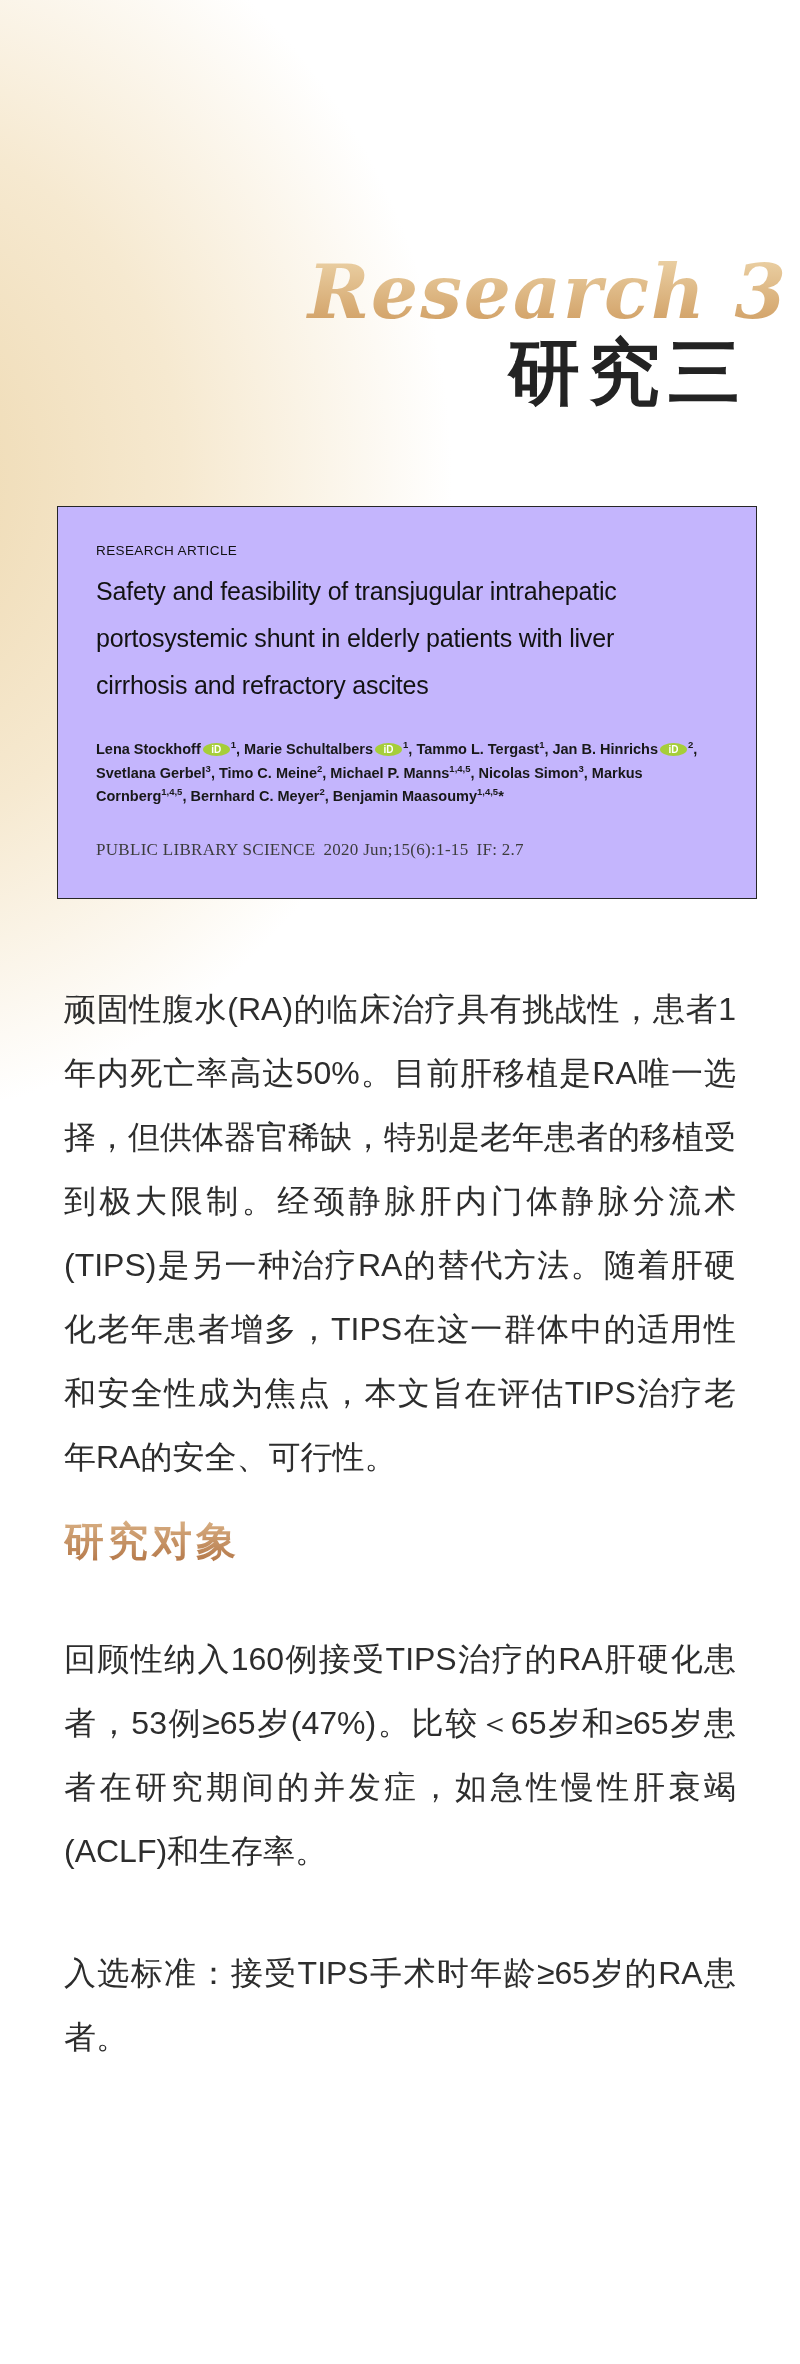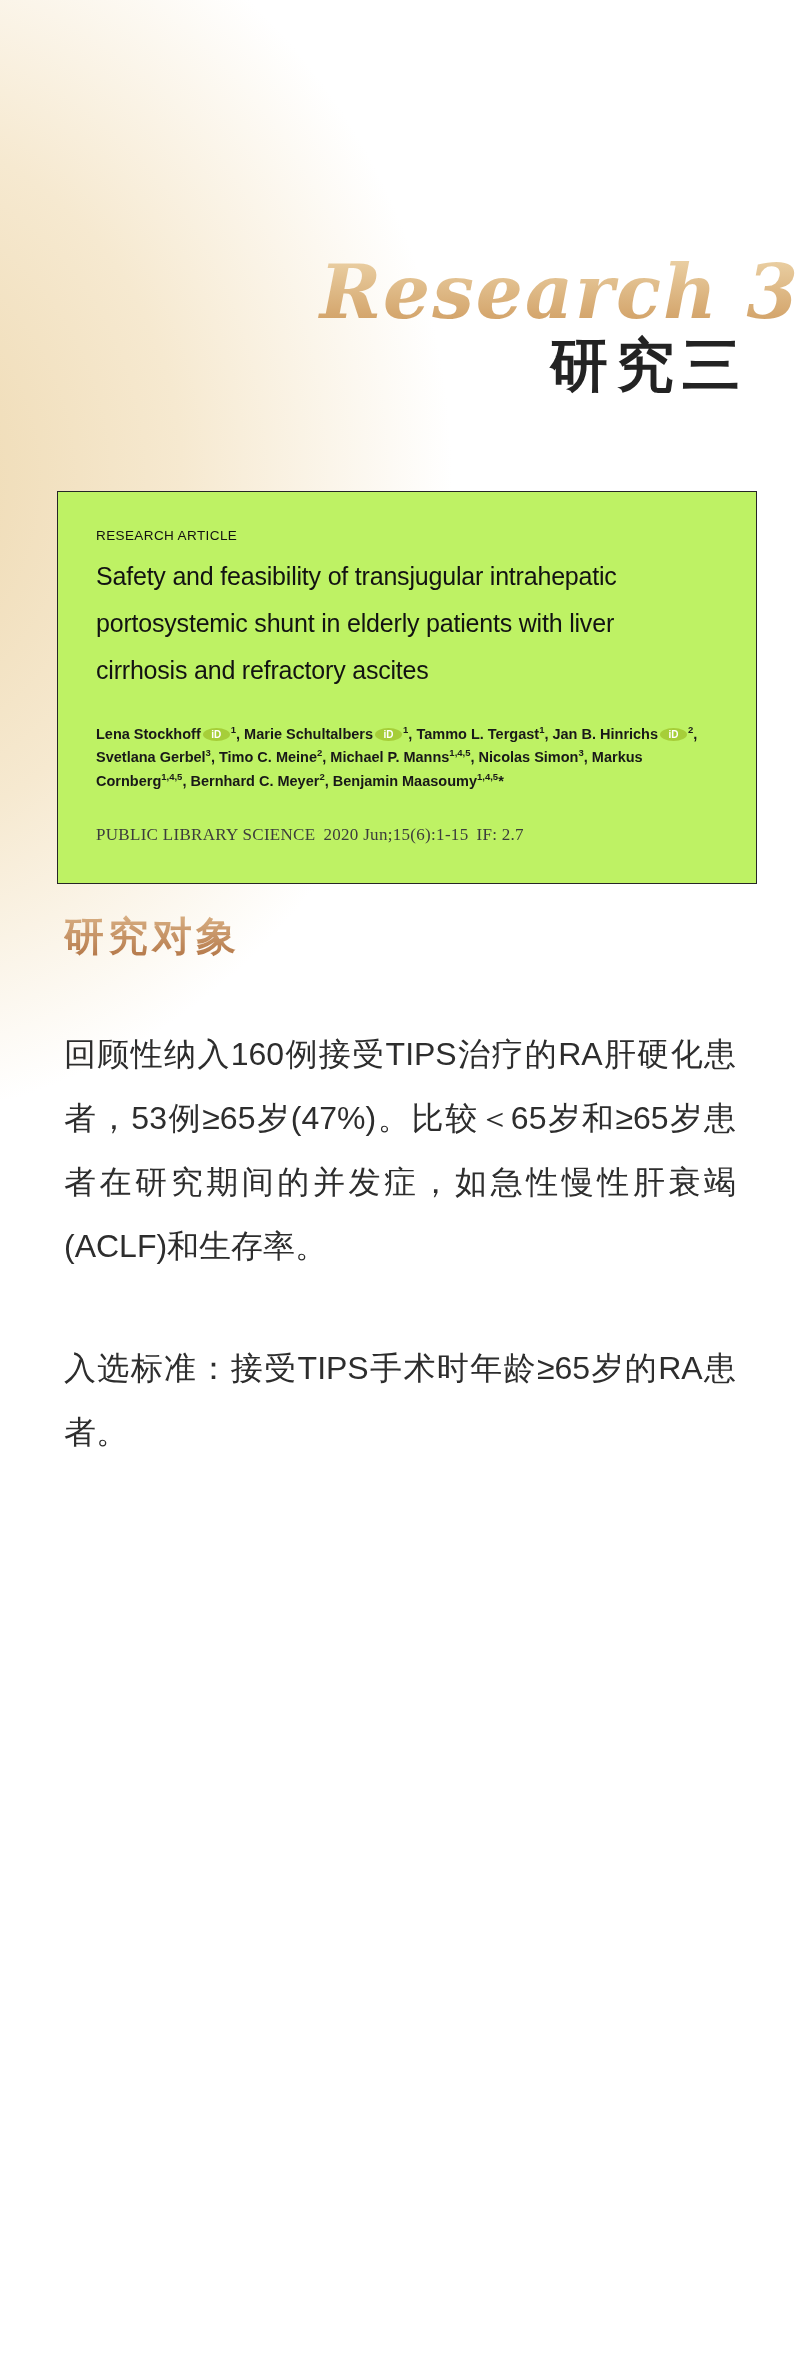--- a/index.html
+++ b/index.html
@@ -9,33 +9,33 @@
     font-family:"Liberation Sans",sans-serif;
   }
   .bg-glow{
     position:absolute;left:0;top:0;width:800px;height:1100px;
     background:radial-gradient(900px 950px at -160px 480px, var(--accent,#ecd5a9) 0%, #f6e9d0 38%, rgba(255,255,255,0) 68%);
     pointer-events:none;
   }
   .hero{position:relative;padding-top:250px;text-align:right;}
   .script-title{
     font-family:"DejaVu Serif",serif;font-style:italic;font-weight:700;
-    font-size:74px;line-height:1.15;padding-right:0;letter-spacing:2px;
+    font-size:74px;line-height:1.15;padding-right:12px;letter-spacing:2px;
     background:linear-gradient(180deg,var(--gold-light,#ecd3a8) 5%,var(--gold-dark,#cf9c60) 95%);
     -webkit-background-clip:text;background-clip:text;color:transparent;
   }
   .cn-title{
     font-family:"Liberation Serif","DejaVu Serif",serif;font-weight:700;
-    font-size:58px;line-height:1.08;color:#232323;letter-spacing:8px;
+    font-size:72px;line-height:1.08;color:#232323;letter-spacing:8px;
     padding-right:52px;
   }
   .paper-card{
     position:relative;box-sizing:border-box;
     margin:93px 43px 0 57px;width:700px;
-    background:#bef264;border:1.5px solid #262626;
+    background:#c4b5fd;border:1.5px solid #262626;
     padding:36px 38px 38px 38px;
   }
   .kicker{
     font-size:13.5px;color:#111;letter-spacing:0.4px;font-weight:400;
     margin:0 0 10px 0;
   }
   .paper-title{
     font-size:25px;line-height:47px;color:#121212;font-weight:400;
     letter-spacing:-0.2px;margin:0 0 26px 0;width:575px;
   }
@@ -86,18 +86,19 @@
   <div class="paper-title">Safety and feasibility of transjugular intrahepatic portosystemic shunt in elderly patients with liver cirrhosis and refractory ascites</div>
   <div class="authors"><span>Lena Stockhoff<span class="orcid">iD</span><sup>1</sup>, </span><span>Marie Schultalbers<span class="orcid">iD</span><sup>1</sup>, </span><span>Tammo L. Tergast<sup>1</sup>, </span><span>Jan B. Hinrichs<span class="orcid">iD</span><sup>2</sup>, </span><span>Svetlana Gerbel<sup>3</sup>, </span><span>Timo C. Meine<sup>2</sup>, </span><span>Michael P. Manns<sup>1,4,5</sup>, </span><span>Nicolas Simon<sup>3</sup>, </span><span>Markus Cornberg<sup>1,4,5</sup>, </span><span>Bernhard C. Meyer<sup>2</sup>, </span><span>Benjamin Maasoumy<sup>1,4,5</sup>*</span></div>
   <div class="journal-row">
     <span>PUBLIC LIBRARY SCIENCE</span>
     <span>2020 Jun;15(6):1-15</span>
     <span>IF: 2.7</span>
   </div>
 </div>
 
 <div class="content">
+  <p class="intro-para">顽固性腹水(RA)的临床治疗具有挑战性，患者1年内死亡率高达50%。目前肝移植是RA唯一选择，但供体器官稀缺，特别是老年患者的移植受到极大限制。经颈静脉肝内门体静脉分流术(TIPS)是另一种治疗RA的替代方法。随着肝硬化老年患者增多，TIPS在这一群体中的适用性和安全性成为焦点，本文旨在评估TIPS治疗老年RA的安全、可行性。</p>
   <h2 class="section-heading">研究对象</h2>
   <div class="section-paragraphs">
       <p class="body-para">回顾性纳入160例接受TIPS治疗的RA肝硬化患者，53例≥65岁(47%)。比较＜65岁和≥65岁患者在研究期间的并发症，如急性慢性肝衰竭(ACLF)和生存率。</p>
       <p class="body-para">入选标准：接受TIPS手术时年龄≥65岁的RA患者。</p>
     </div>
 </div>
 
 </body></html>

